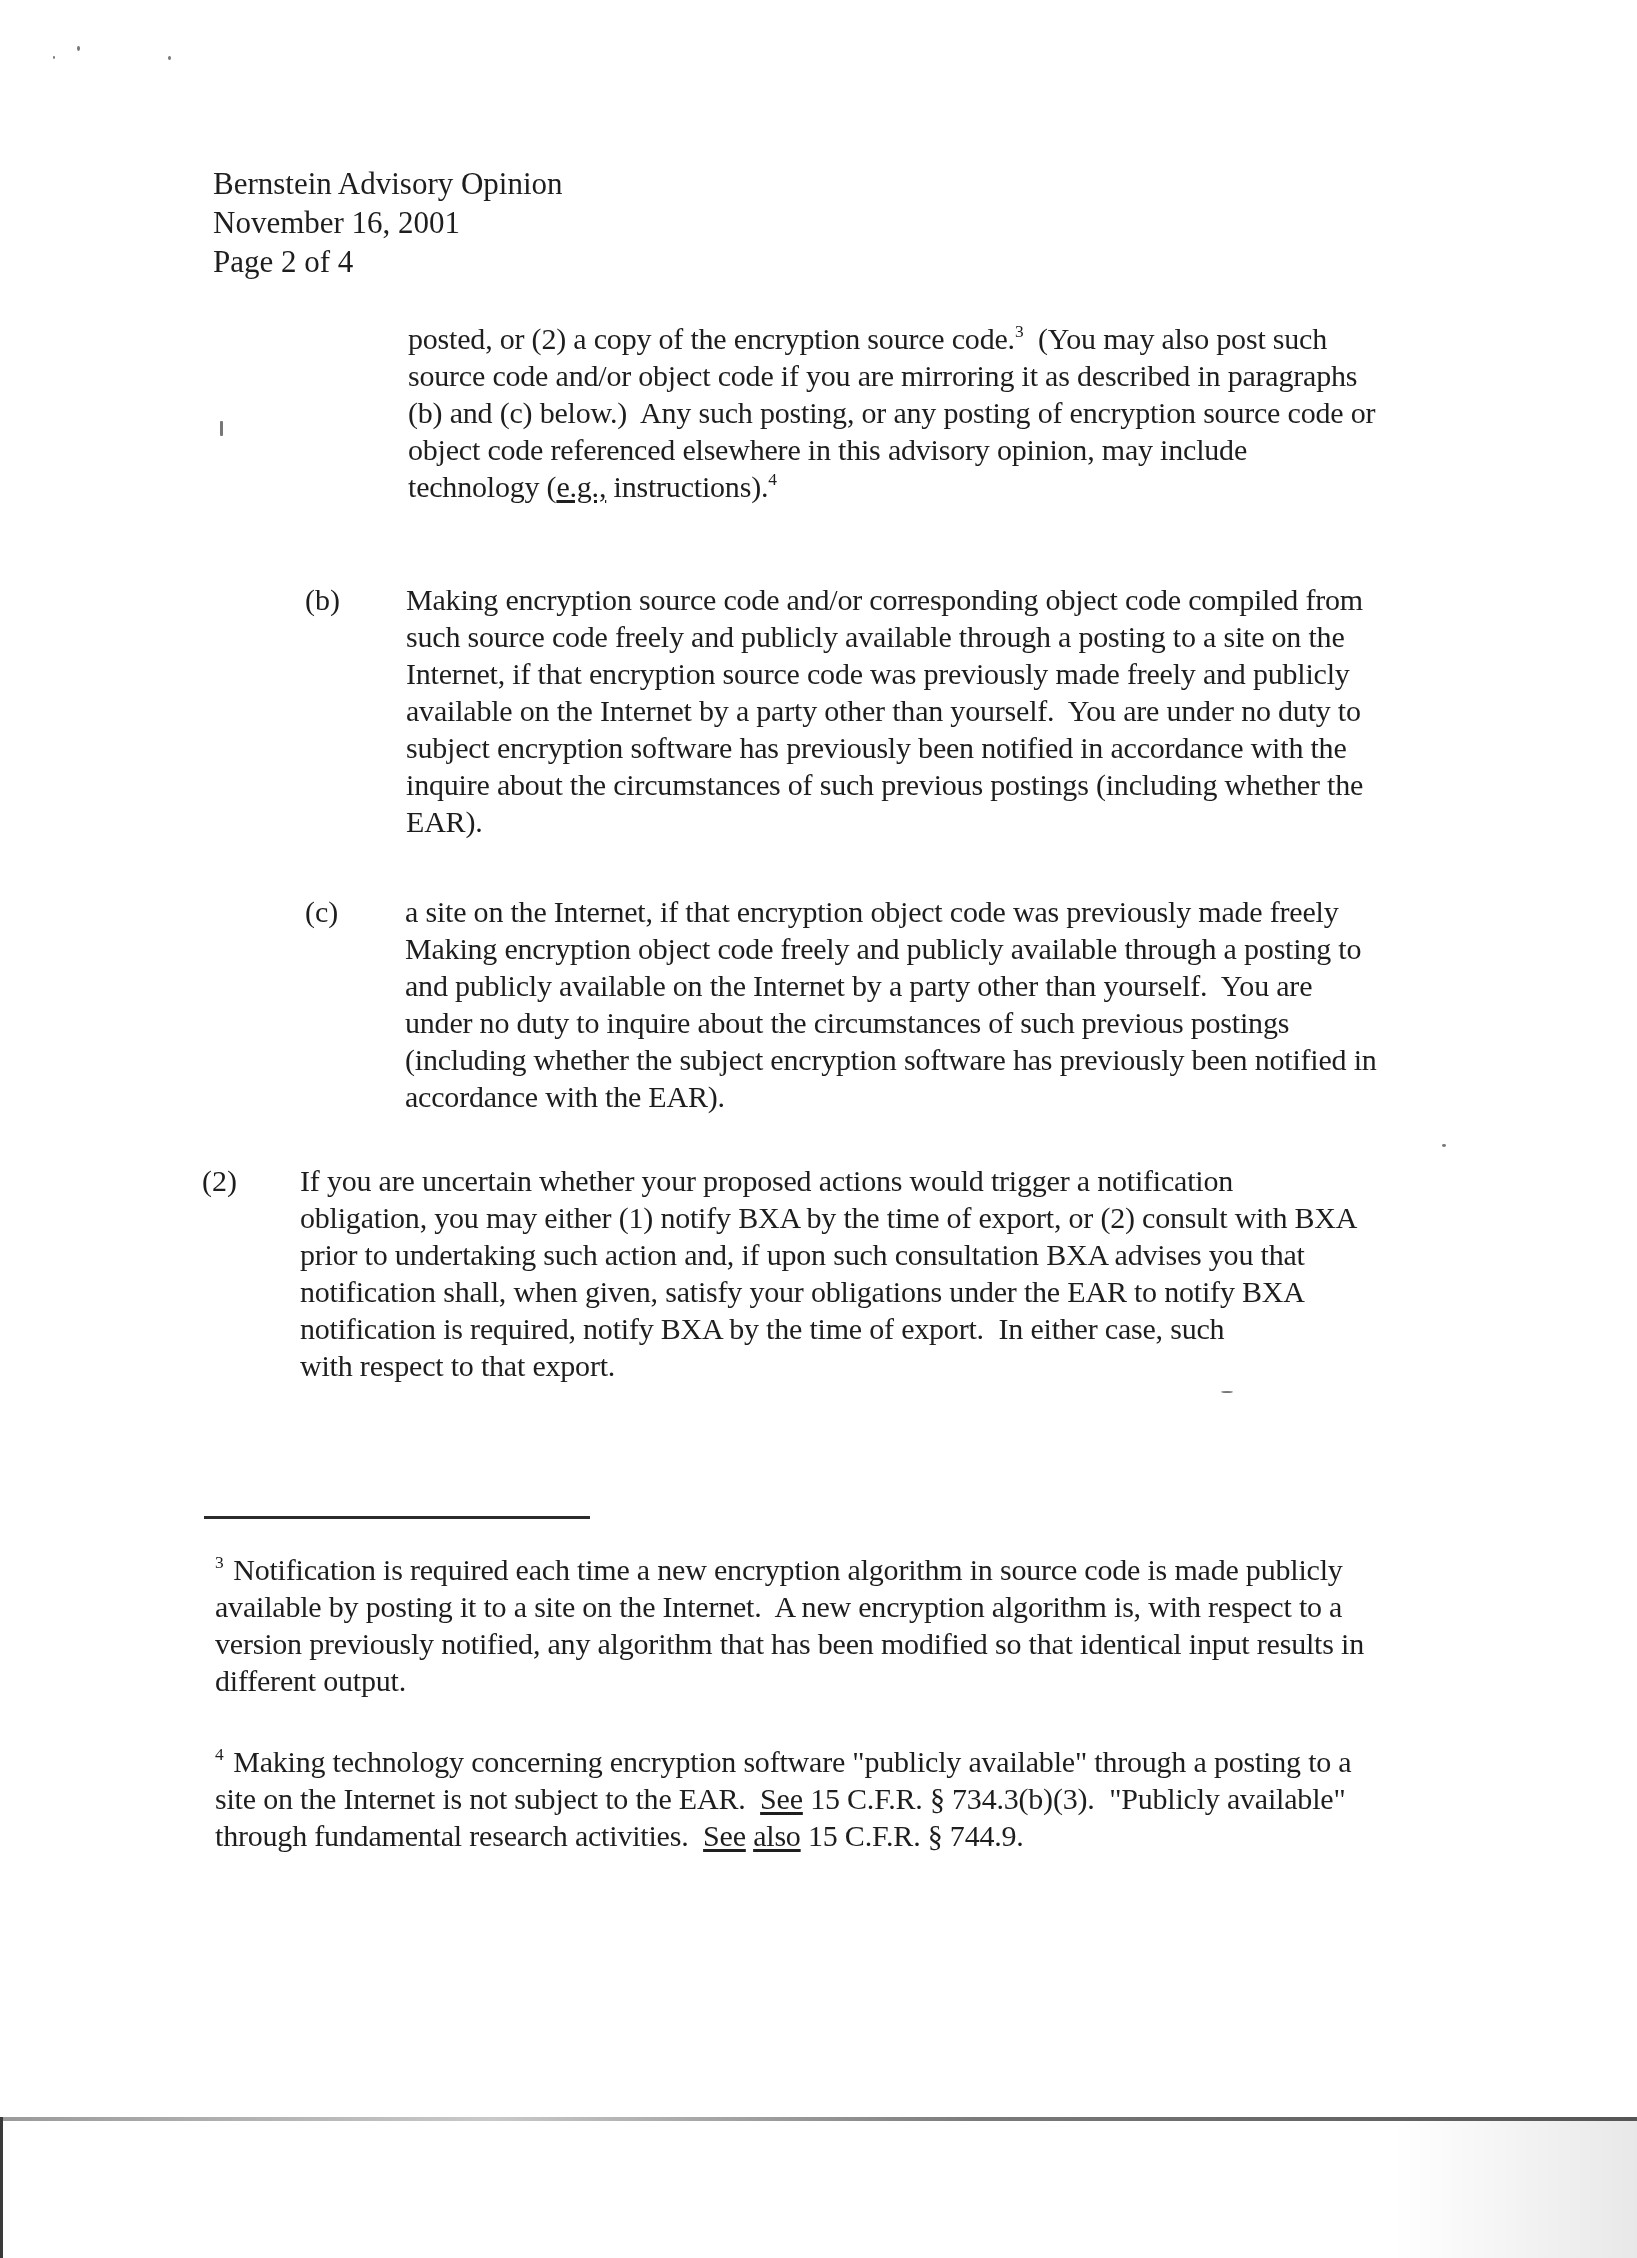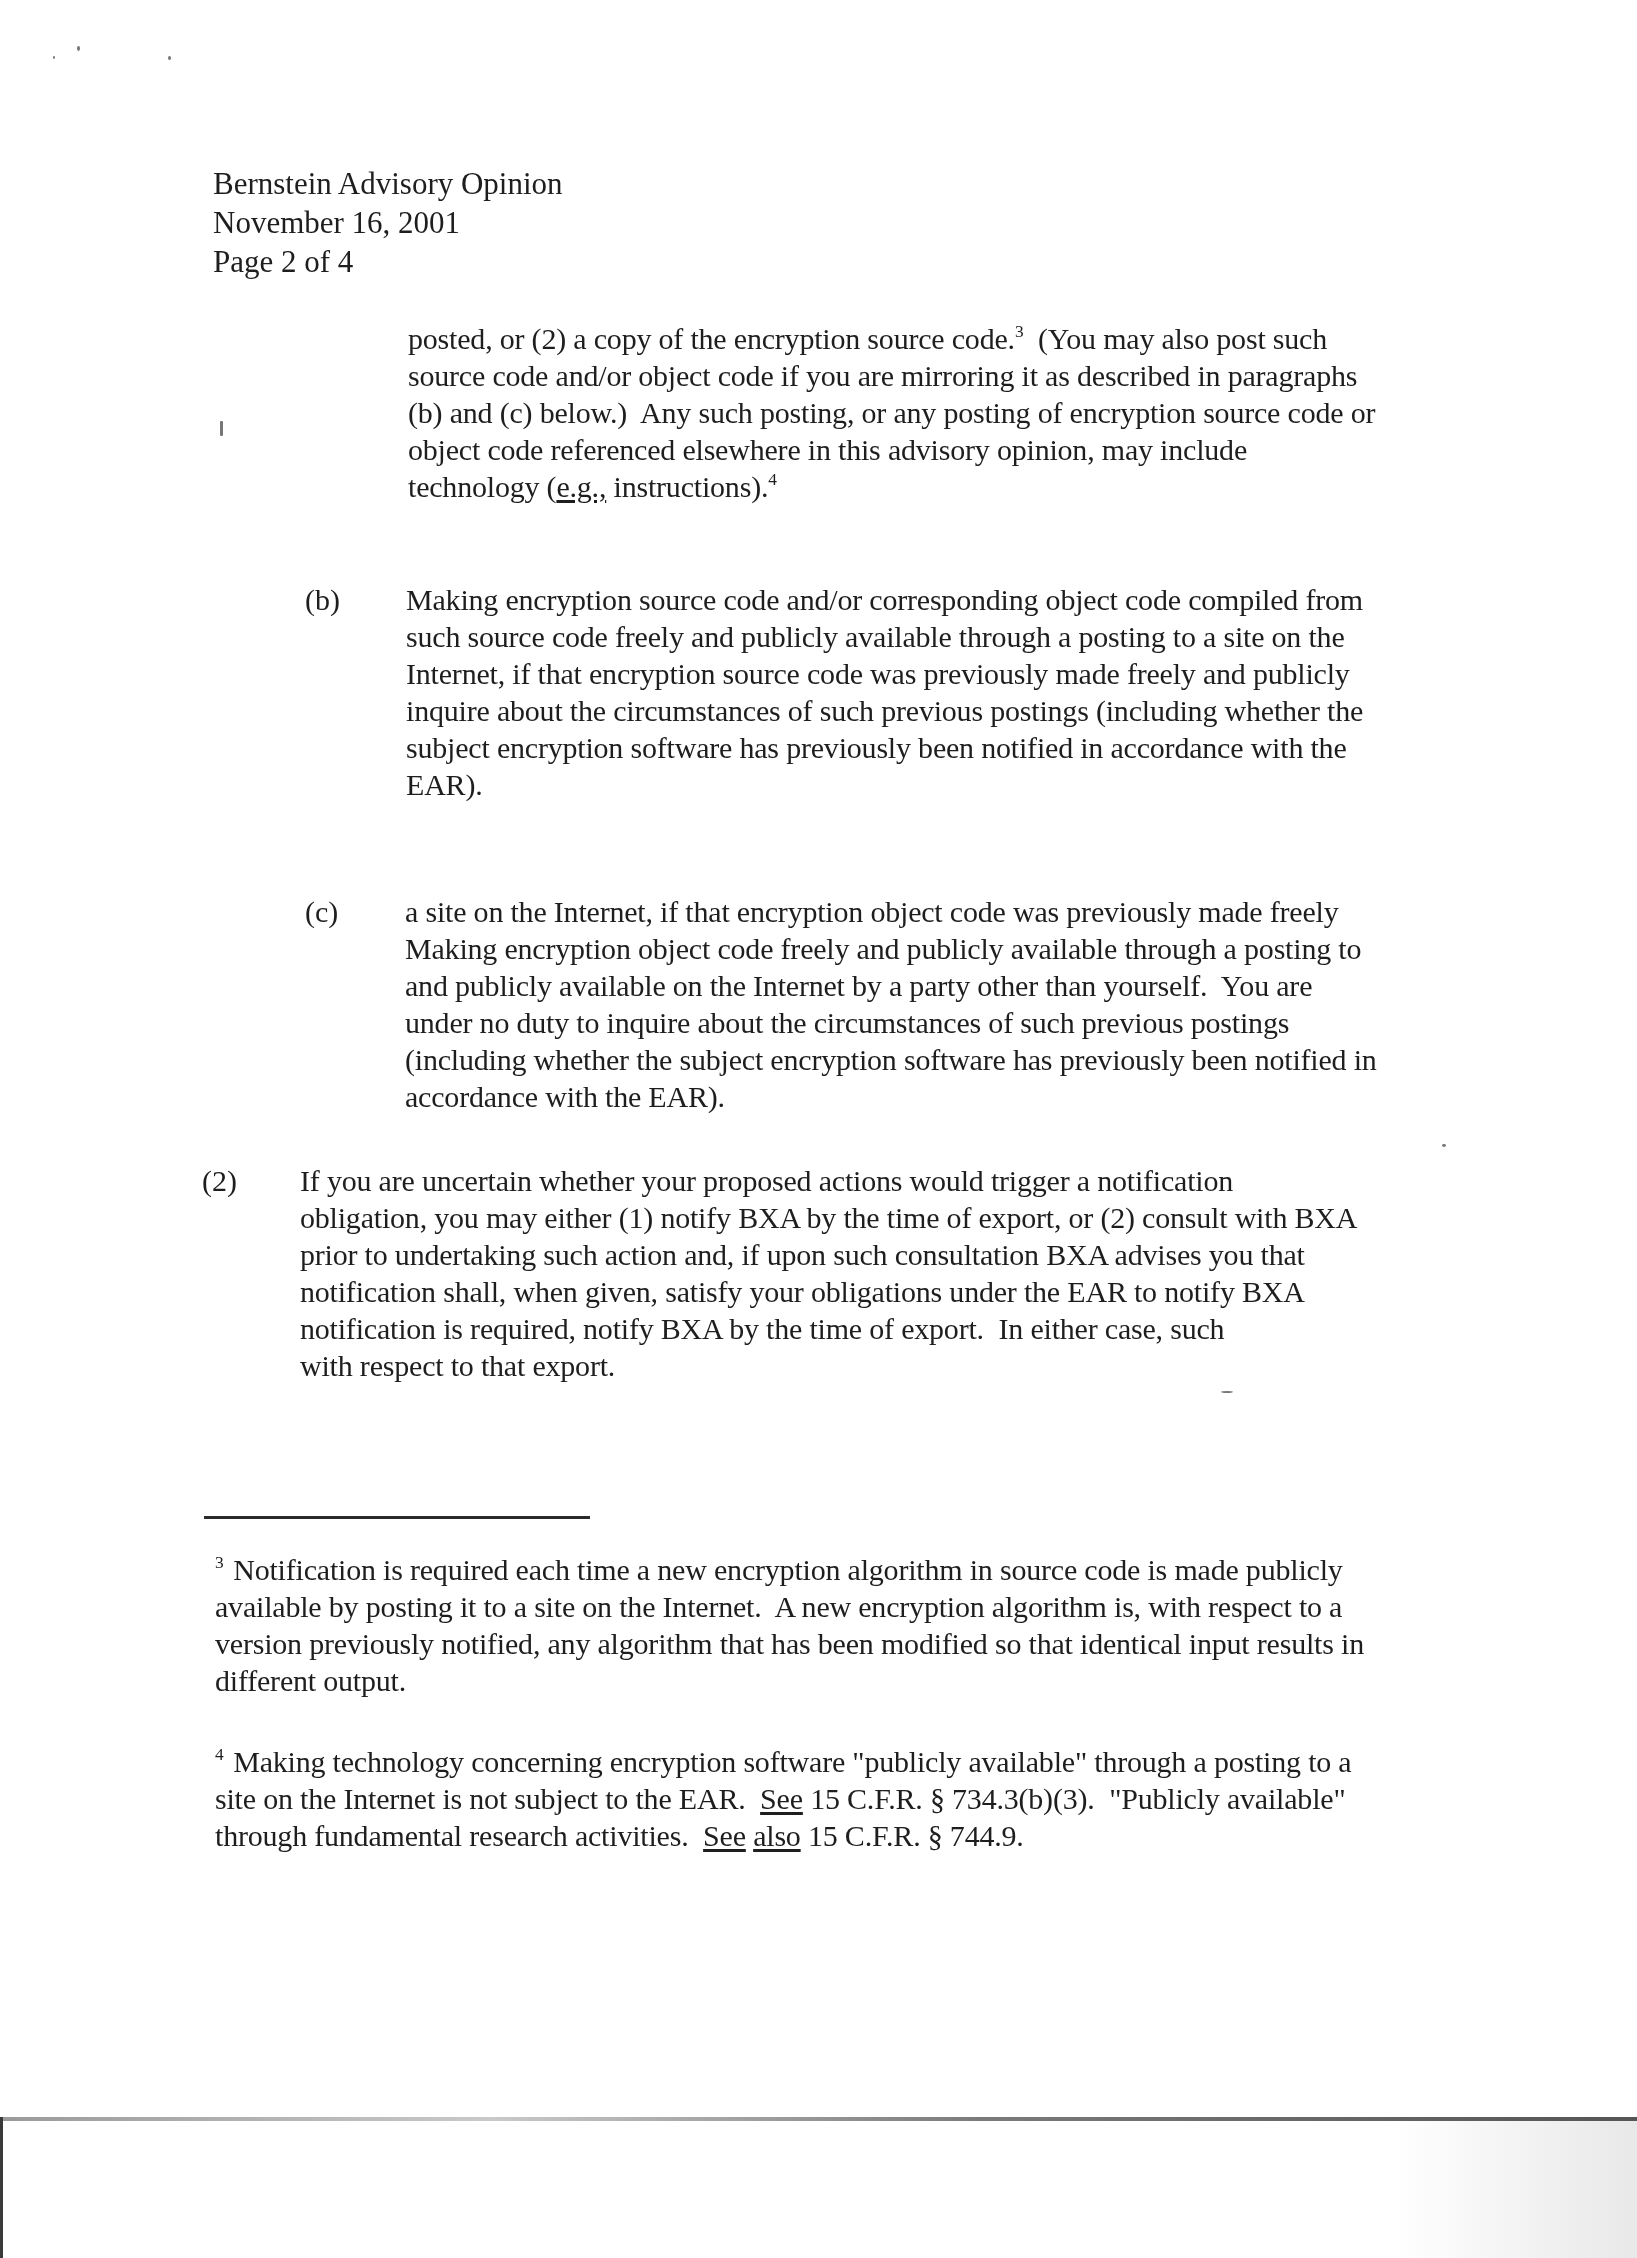--- a/index.html
+++ b/index.html
@@ -124,22 +124,23 @@
     <p style="white-space:pre">(b) and (c) below.)  Any such posting, or any posting of encryption source code or</p>
     <p>object code referenced elsewhere in this advisory opinion, may include</p>
     <p><span style="white-space:pre">technology </span>(<u>e.g.,</u><span style="white-space:pre"> instructions).</span><sup>4</sup></p>
   </div>
 
   <div class="label" style="left:305px; top:581px;">(b)</div>
   <div class="para" style="left:406px; top:581px;">
     <p>Making encryption source code and/or corresponding object code compiled from</p>
     <p>such source code freely and publicly available through a posting to a site on the</p>
     <p>Internet, if that encryption source code was previously made freely and publicly</p>
+    <p style="white-space:pre">available on the Internet by a party other than yourself.  You are under no duty to</p>
+    <p>subject encryption software has previously been notified in accordance with the</p>
     <p>inquire about the circumstances of such previous postings (including whether the</p>
-    <p>subject encryption software has previously been notified in accordance with the</p>
     <p>EAR).</p>
   </div>
 
   <div class="label" style="left:305px; top:893px;">(c)</div>
   <div class="para" style="left:405px; top:893px;">
     <p>a site on the Internet, if that encryption object code was previously made freely</p>
     <p>Making encryption object code freely and publicly available through a posting to</p>
     <p style="white-space:pre">and publicly available on the Internet by a party other than yourself.  You are</p>
     <p>under no duty to inquire about the circumstances of such previous postings</p>
     <p>(including whether the subject encryption software has previously been notified in</p>

